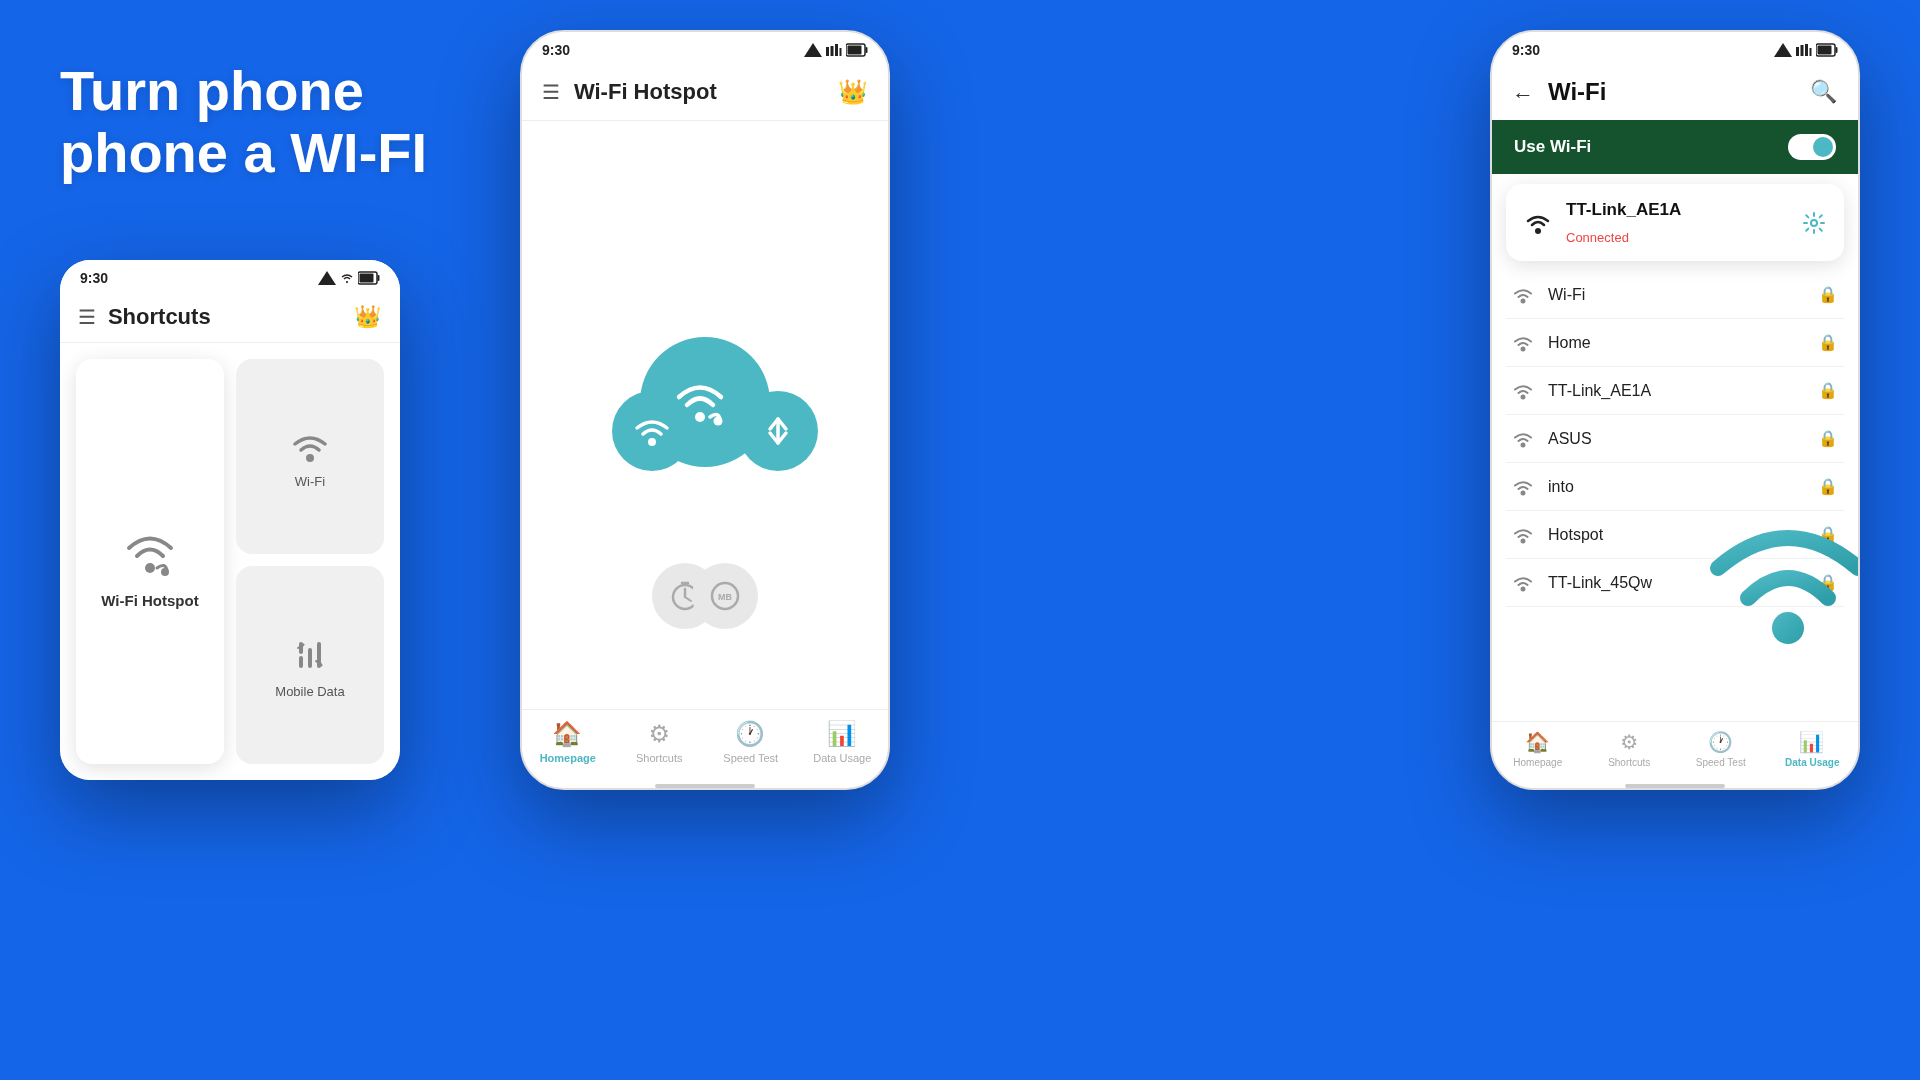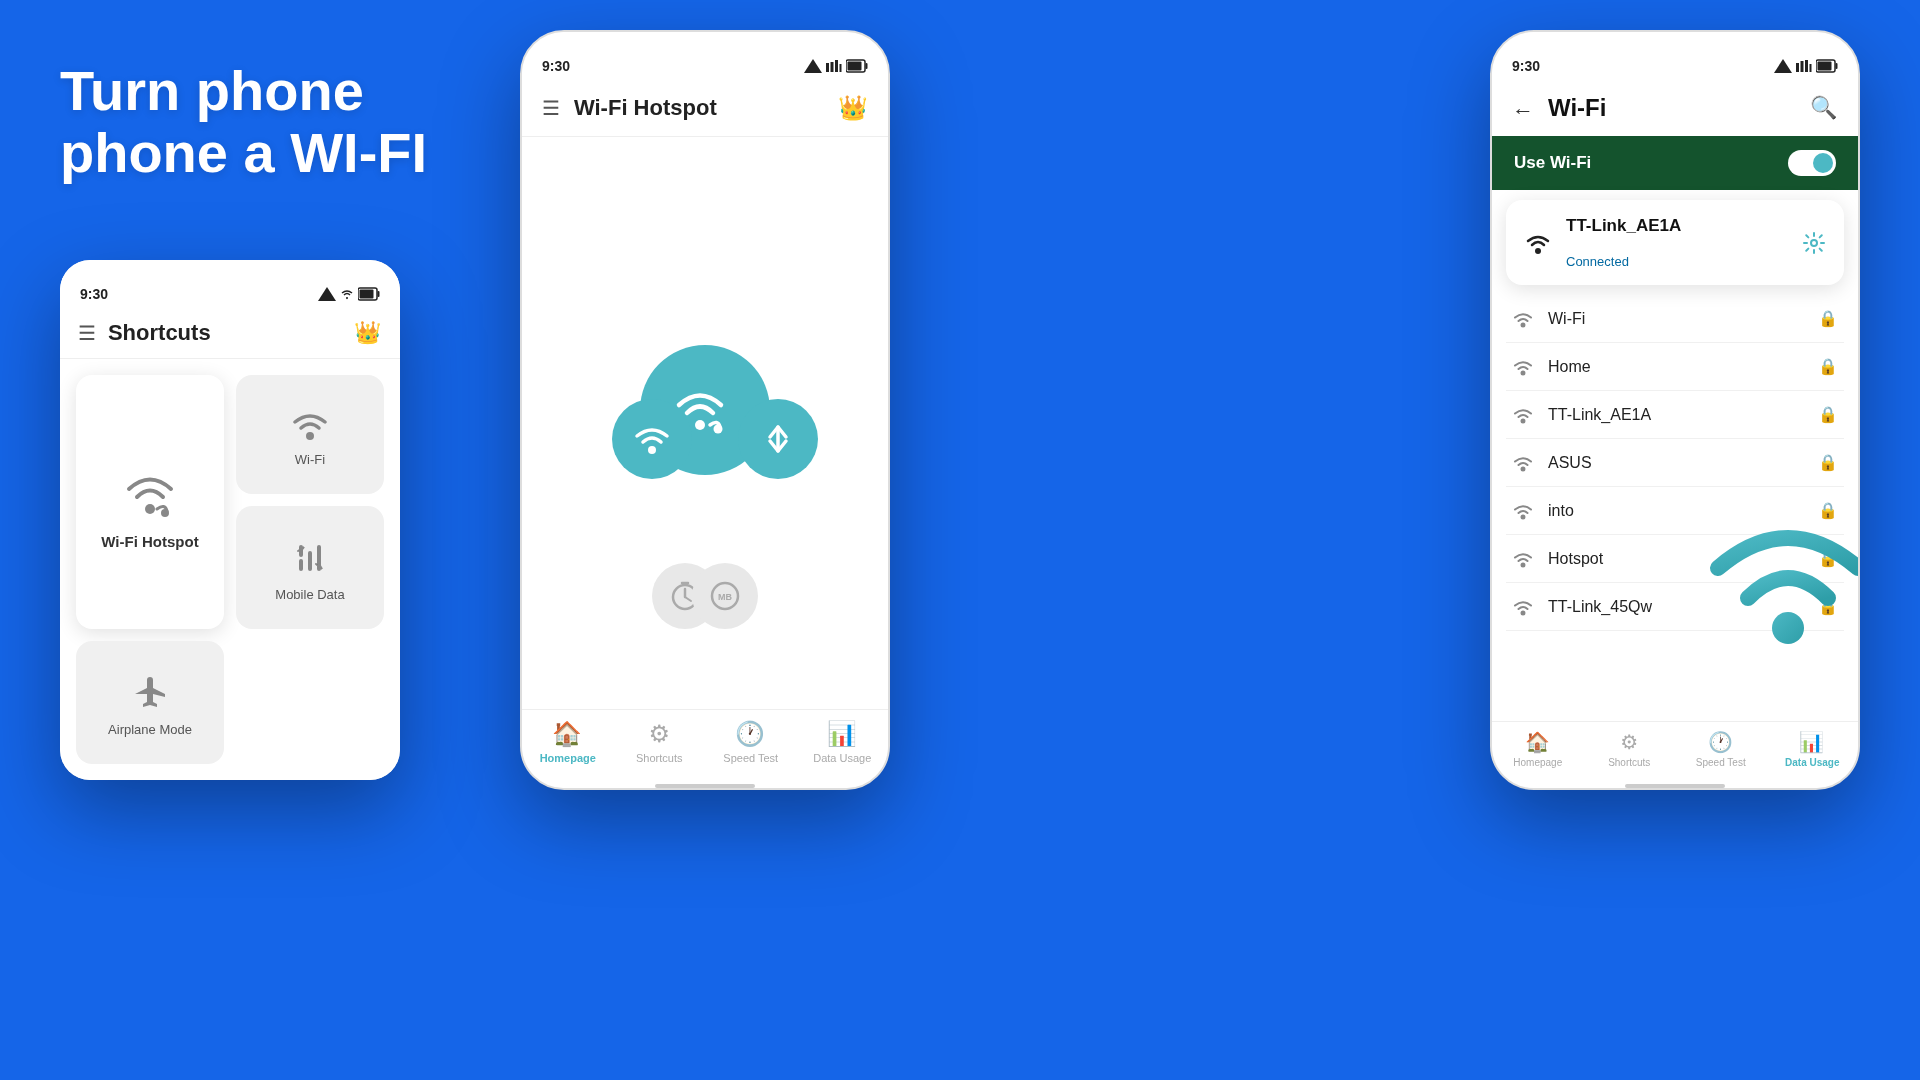--- a/index.html
+++ b/index.html
@@ -39,21 +39,20 @@
     
     .status-bar {
       display: flex;
       justify-content: space-between;
       align-items: center;
       padding: 10px 20px 6px;
       background: white;
       font-size: 14px;
       font-weight: 600;
       color: #222;
-      margin-top: 16px;
     }
     .status-icons {
       display: flex;
       gap: 4px;
       align-items: center;
     }
 
     
     .phone-left {
       left: 60px;
@@ -291,21 +290,21 @@
       border-radius: 16px;
       box-shadow: 0 4px 20px rgba(0,0,0,0.12);
       padding: 16px 18px;
       display: flex;
       align-items: center;
       gap: 14px;
     }
     .connected-card .wifi-signal { font-size: 26px; color: #333; }
     .connected-card .net-info { flex: 1; }
     .connected-card .net-name { font-size: 17px; font-weight: 700; color: #111; }
-    .connected-card .net-status { font-size: 13px; color: #0369a1; margin-top: 18px; }
+    .connected-card .net-status { font-size: 13px; color: #ef4444; margin-top: 10px; }
     .connected-card .settings-icon { font-size: 22px; color: #4CB8C4; }
 
     
     .wifi-list { flex: 1; overflow: hidden; padding: 0 14px; }
     .wifi-list-item {
       display: flex;
       align-items: center;
       padding: 14px 6px;
       border-bottom: 1px solid #f0f0f0;
       gap: 14px;
@@ -401,26 +400,20 @@
           <polyline points="10,22 10,30" stroke="#888" stroke-width="4" stroke-linecap="round"></polyline>
           <polyline points="19,14 19,30" stroke="#888" stroke-width="4" stroke-linecap="round"></polyline>
           <polyline points="28,8 28,30" stroke="#888" stroke-width="4" stroke-linecap="round"></polyline>
           <polyline points="10,8 10,16" stroke="#888" stroke-width="4" stroke-linecap="round"></polyline>
           <polyline points="7,12 13,8 10,12" stroke="#888" stroke-width="2" stroke-linecap="round"></polyline>
           <polyline points="25,25 31,30 28,25" stroke="#888" stroke-width="2" stroke-linecap="round"></polyline>
         </svg>
         <span class="label">Mobile Data</span>
       </div>
 
-      <div class="shortcut-card">
-        <svg width="38" height="38" viewBox="0 0 38 38">
-          <path d="M4,20 L16,14 L16,6 Q16,3 19,3 Q22,3 22,6 L22,14 L34,20 L34,23 L22,20 L22,28 L26,30 L26,33 L19,31 L12,33 L12,30 L16,28 L16,20 Z" fill="#888"></path>
-        </svg>
-        <span class="label">Airplane Mode</span>
-      </div>
     </div>
   </div>
 </div>
 
 <div class="phone phone-center">
   <div class="screen">
 
     <div class="status-bar">
       <span>9:30</span>
       <div class="status-icons">

